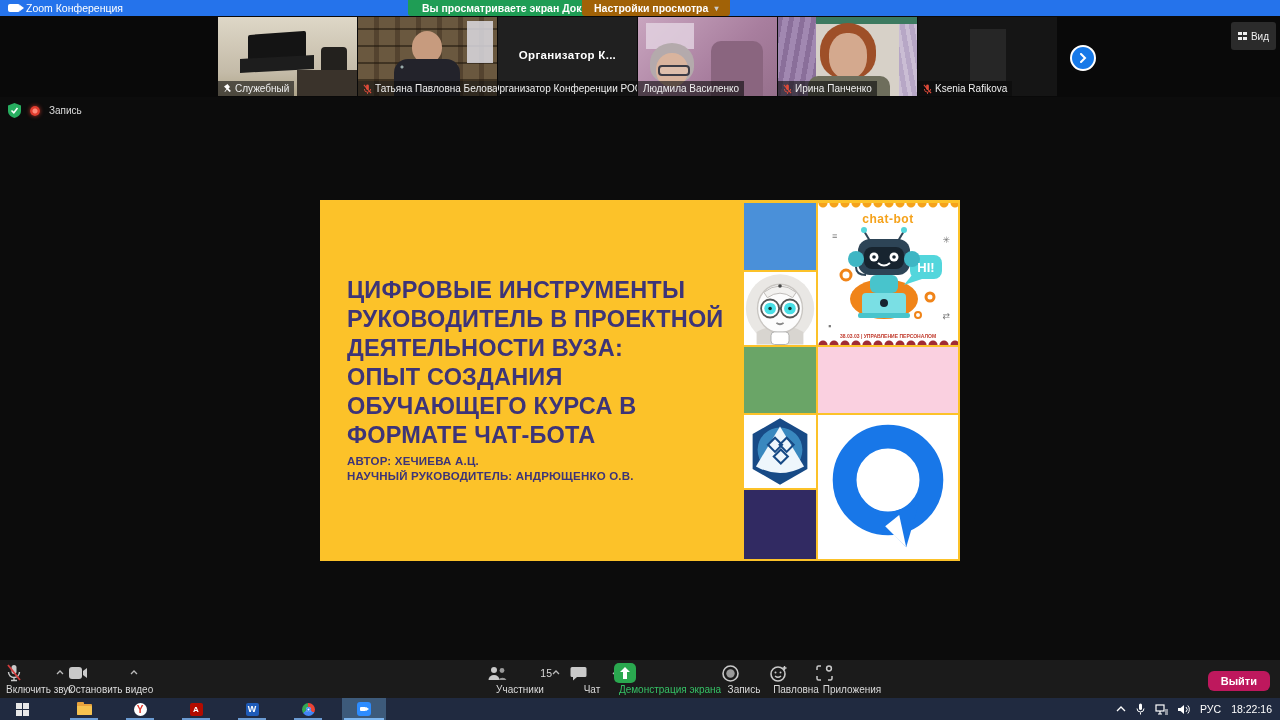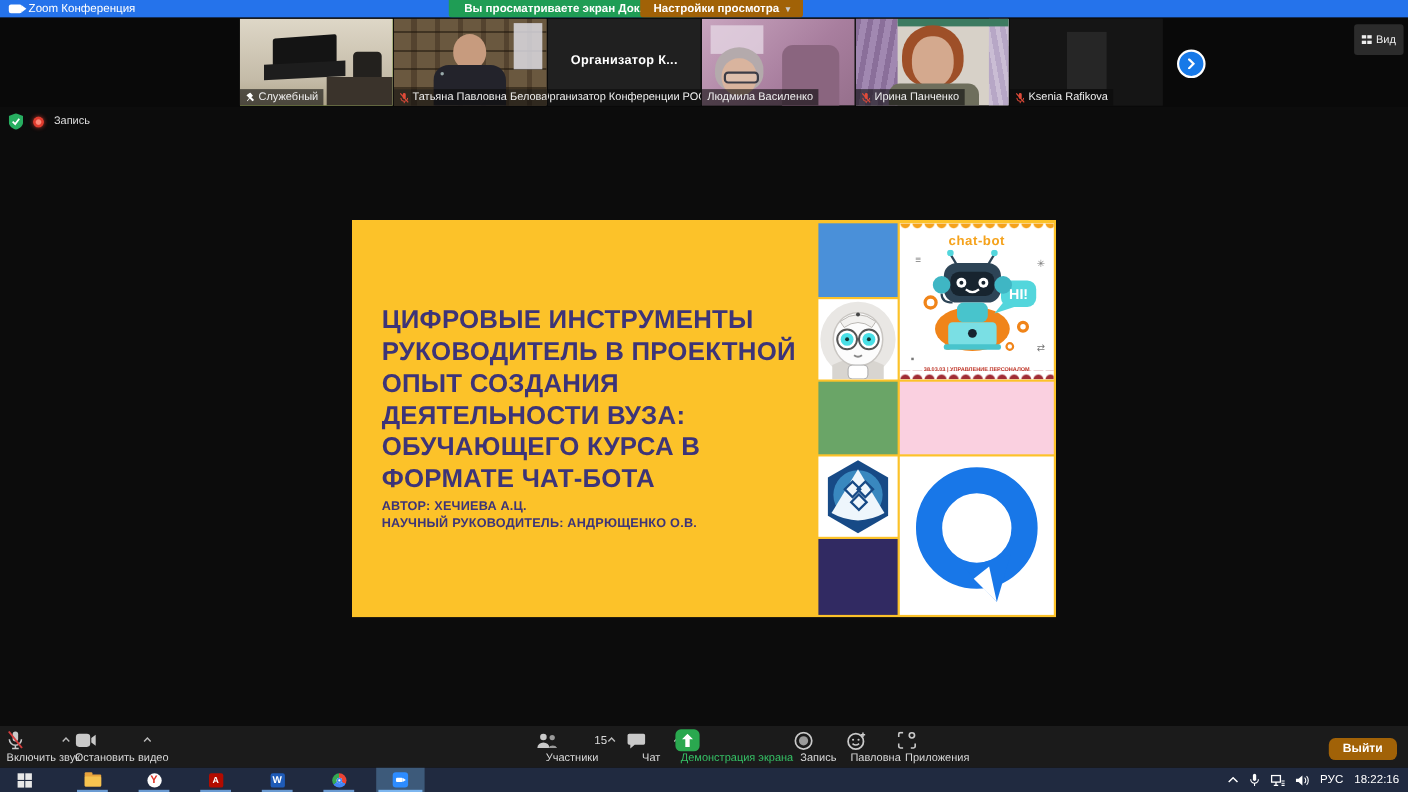--- a/index.html
+++ b/index.html
@@ -86,21 +86,21 @@
   .cb-svg{position:absolute;left:14px;top:24px;}
 
   
   .toolbar{position:absolute;left:0;top:660px;width:1280px;height:38px;background:#1b1b1b;}
   .tb-item{position:absolute;top:3px;text-align:center;color:#d9d9d9;font-size:10px;white-space:nowrap;}
   .tb-item .ic{height:20px;display:flex;align-items:center;justify-content:space-between;gap:3px;}
   .tb-item .lbl{margin-top:1px;}
   .tb-chev{position:absolute;top:10px;}
   .share-ic{width:22px;height:20px;background:#2aa84f;border-radius:5px;display:flex;align-items:center;justify-content:center;}
   .share-lbl{color:#35c065;}
-  .leave-btn{position:absolute;right:10px;top:11px;background:#a16207;color:#fff;font-size:11px;font-weight:700;border:none;border-radius:6px;padding:4px 13px;}
+  .leave-btn{position:absolute;right:10px;top:11px;background:#be185d;color:#fff;font-size:11px;font-weight:700;border:none;border-radius:6px;padding:4px 13px;}
   .count{font-size:10.5px;color:#d9d9d9;}
 
   
   .taskbar{position:absolute;left:0;top:698px;width:1280px;height:22px;background:#202a40;display:flex;align-items:center;}
   .tb-app{width:44px;height:22px;display:flex;align-items:center;justify-content:center;position:relative;flex:0 0 auto;}
   .tb-app.running:after{content:"";position:absolute;left:8px;right:8px;bottom:0;height:2px;background:#6b9bd2;}
   .tb-app.active{background:#3d5a7a;}
   .tb-app.active:after{content:"";position:absolute;left:2px;right:2px;bottom:0;height:2px;background:#7db6ef;}
   .win-start{width:13px;height:13px;background:
      linear-gradient(#e8e8e8,#e8e8e8) 0 0/6px 6px no-repeat,
@@ -241,22 +241,22 @@
         <polyline points="3.5,7.5 5.8,9.8 9.5,5" fill="none" stroke="#fff" stroke-width="1.6"></polyline>
       </svg>
     <span class="rec-dot"></span>
     <span class="rec-label">Запись</span>
   </div>
 
   <div class="slide">
     <div class="slide-title">
       <div>ЦИФРОВЫЕ ИНСТРУМЕНТЫ</div>
       <div>РУКОВОДИТЕЛЬ В ПРОЕКТНОЙ</div>
+      <div>ДЕЯТЕЛЬНОСТИ ВУЗА:</div>
       <div>ОПЫТ СОЗДАНИЯ</div>
-      <div>ДЕЯТЕЛЬНОСТИ ВУЗА:</div>
       <div>ОБУЧАЮЩЕГО КУРСА В</div>
       <div>ФОРМАТЕ ЧАТ-БОТА</div>
     </div>
     <div class="slide-authors">
       <div>АВТОР: ХЕЧИЕВА А.Ц.</div>
       <div>НАУЧНЫЙ РУКОВОДИТЕЛЬ: АНДРЮЩЕНКО О.В.</div>
     </div>
 
     <div class="collage">
       <div class="tile t-blue"></div>

